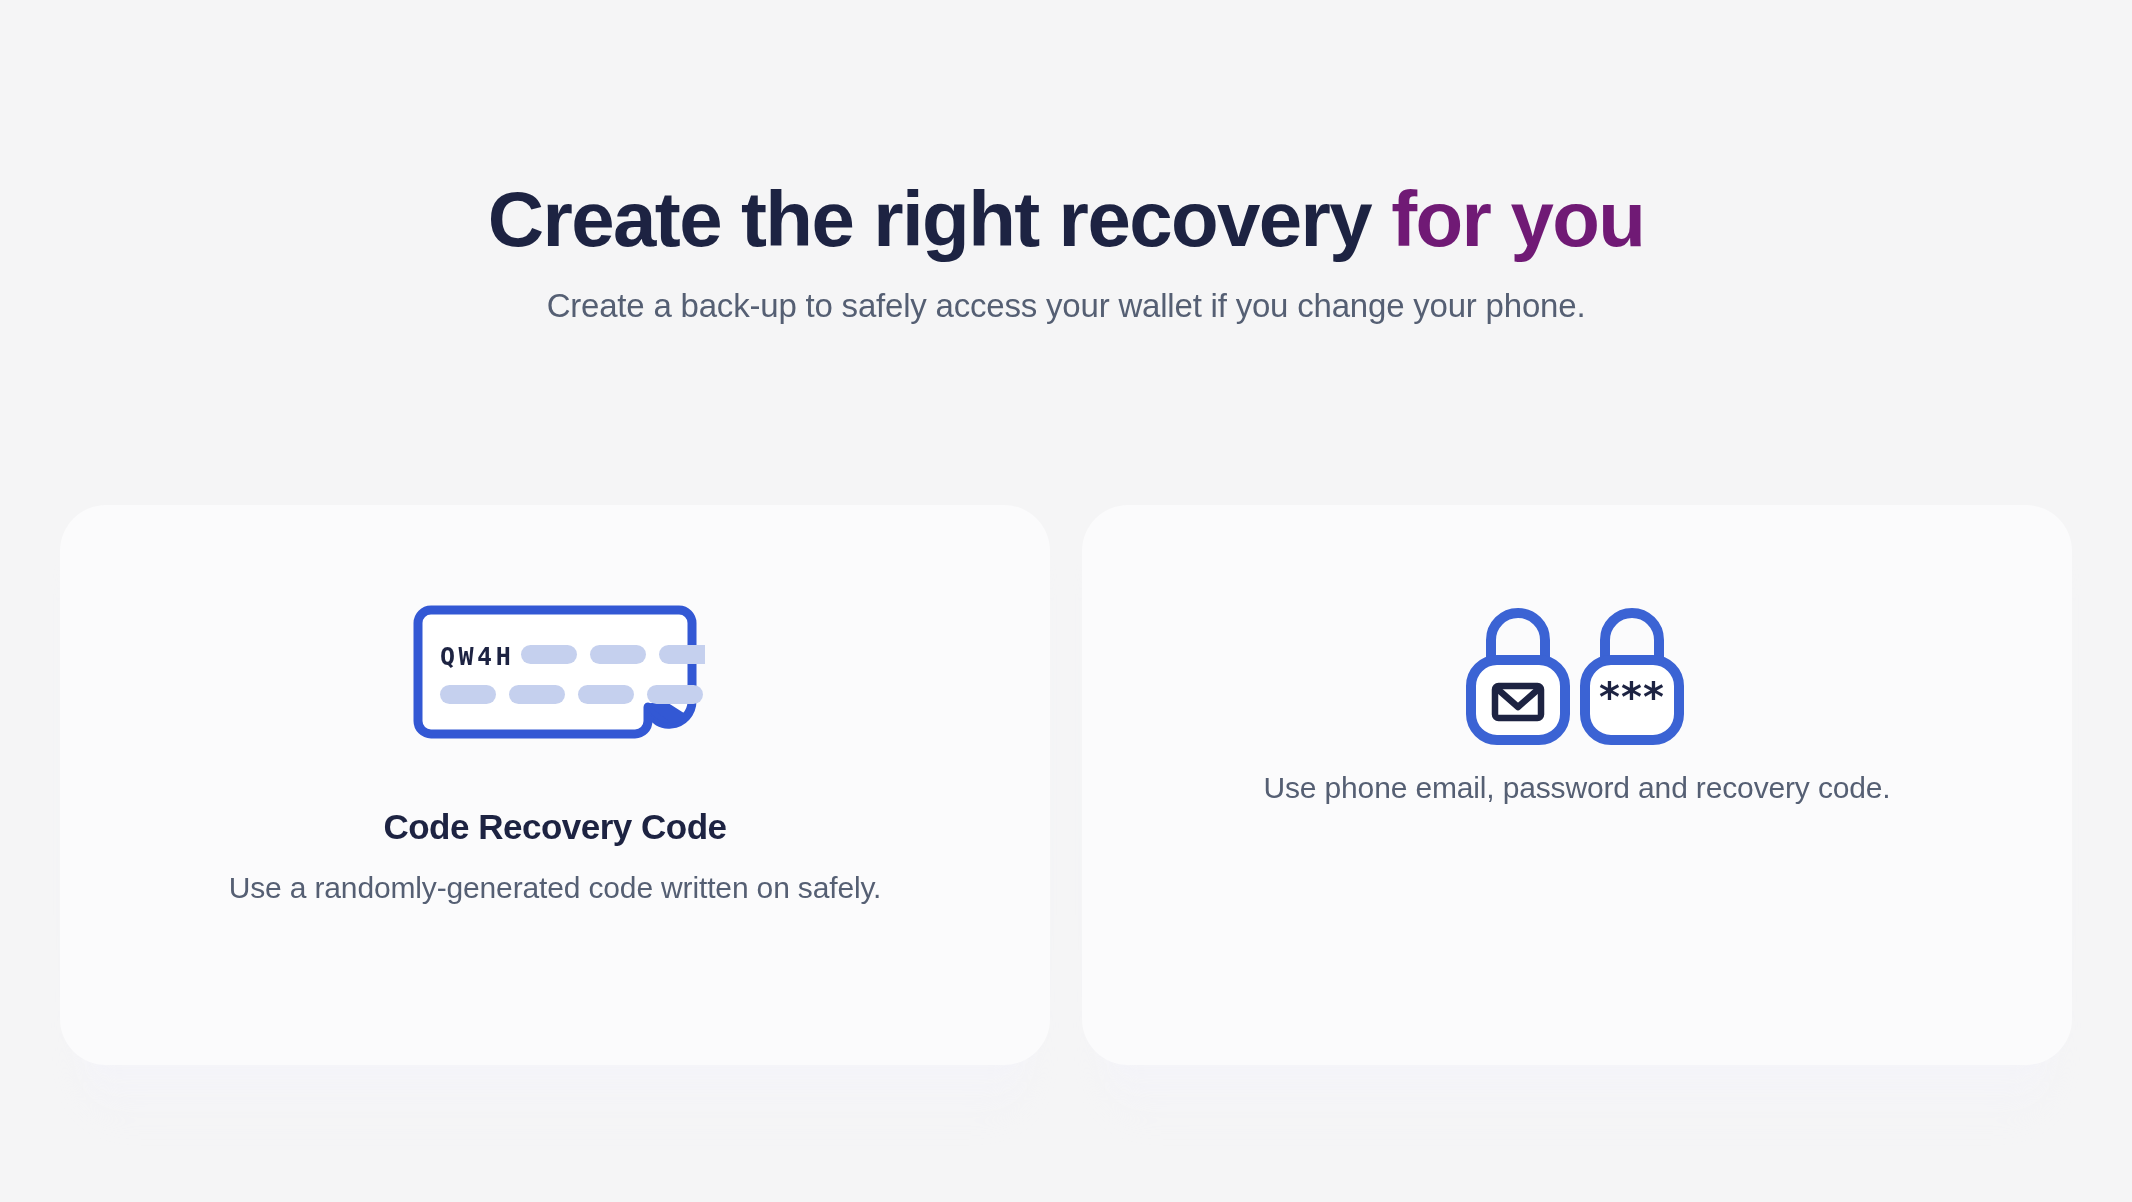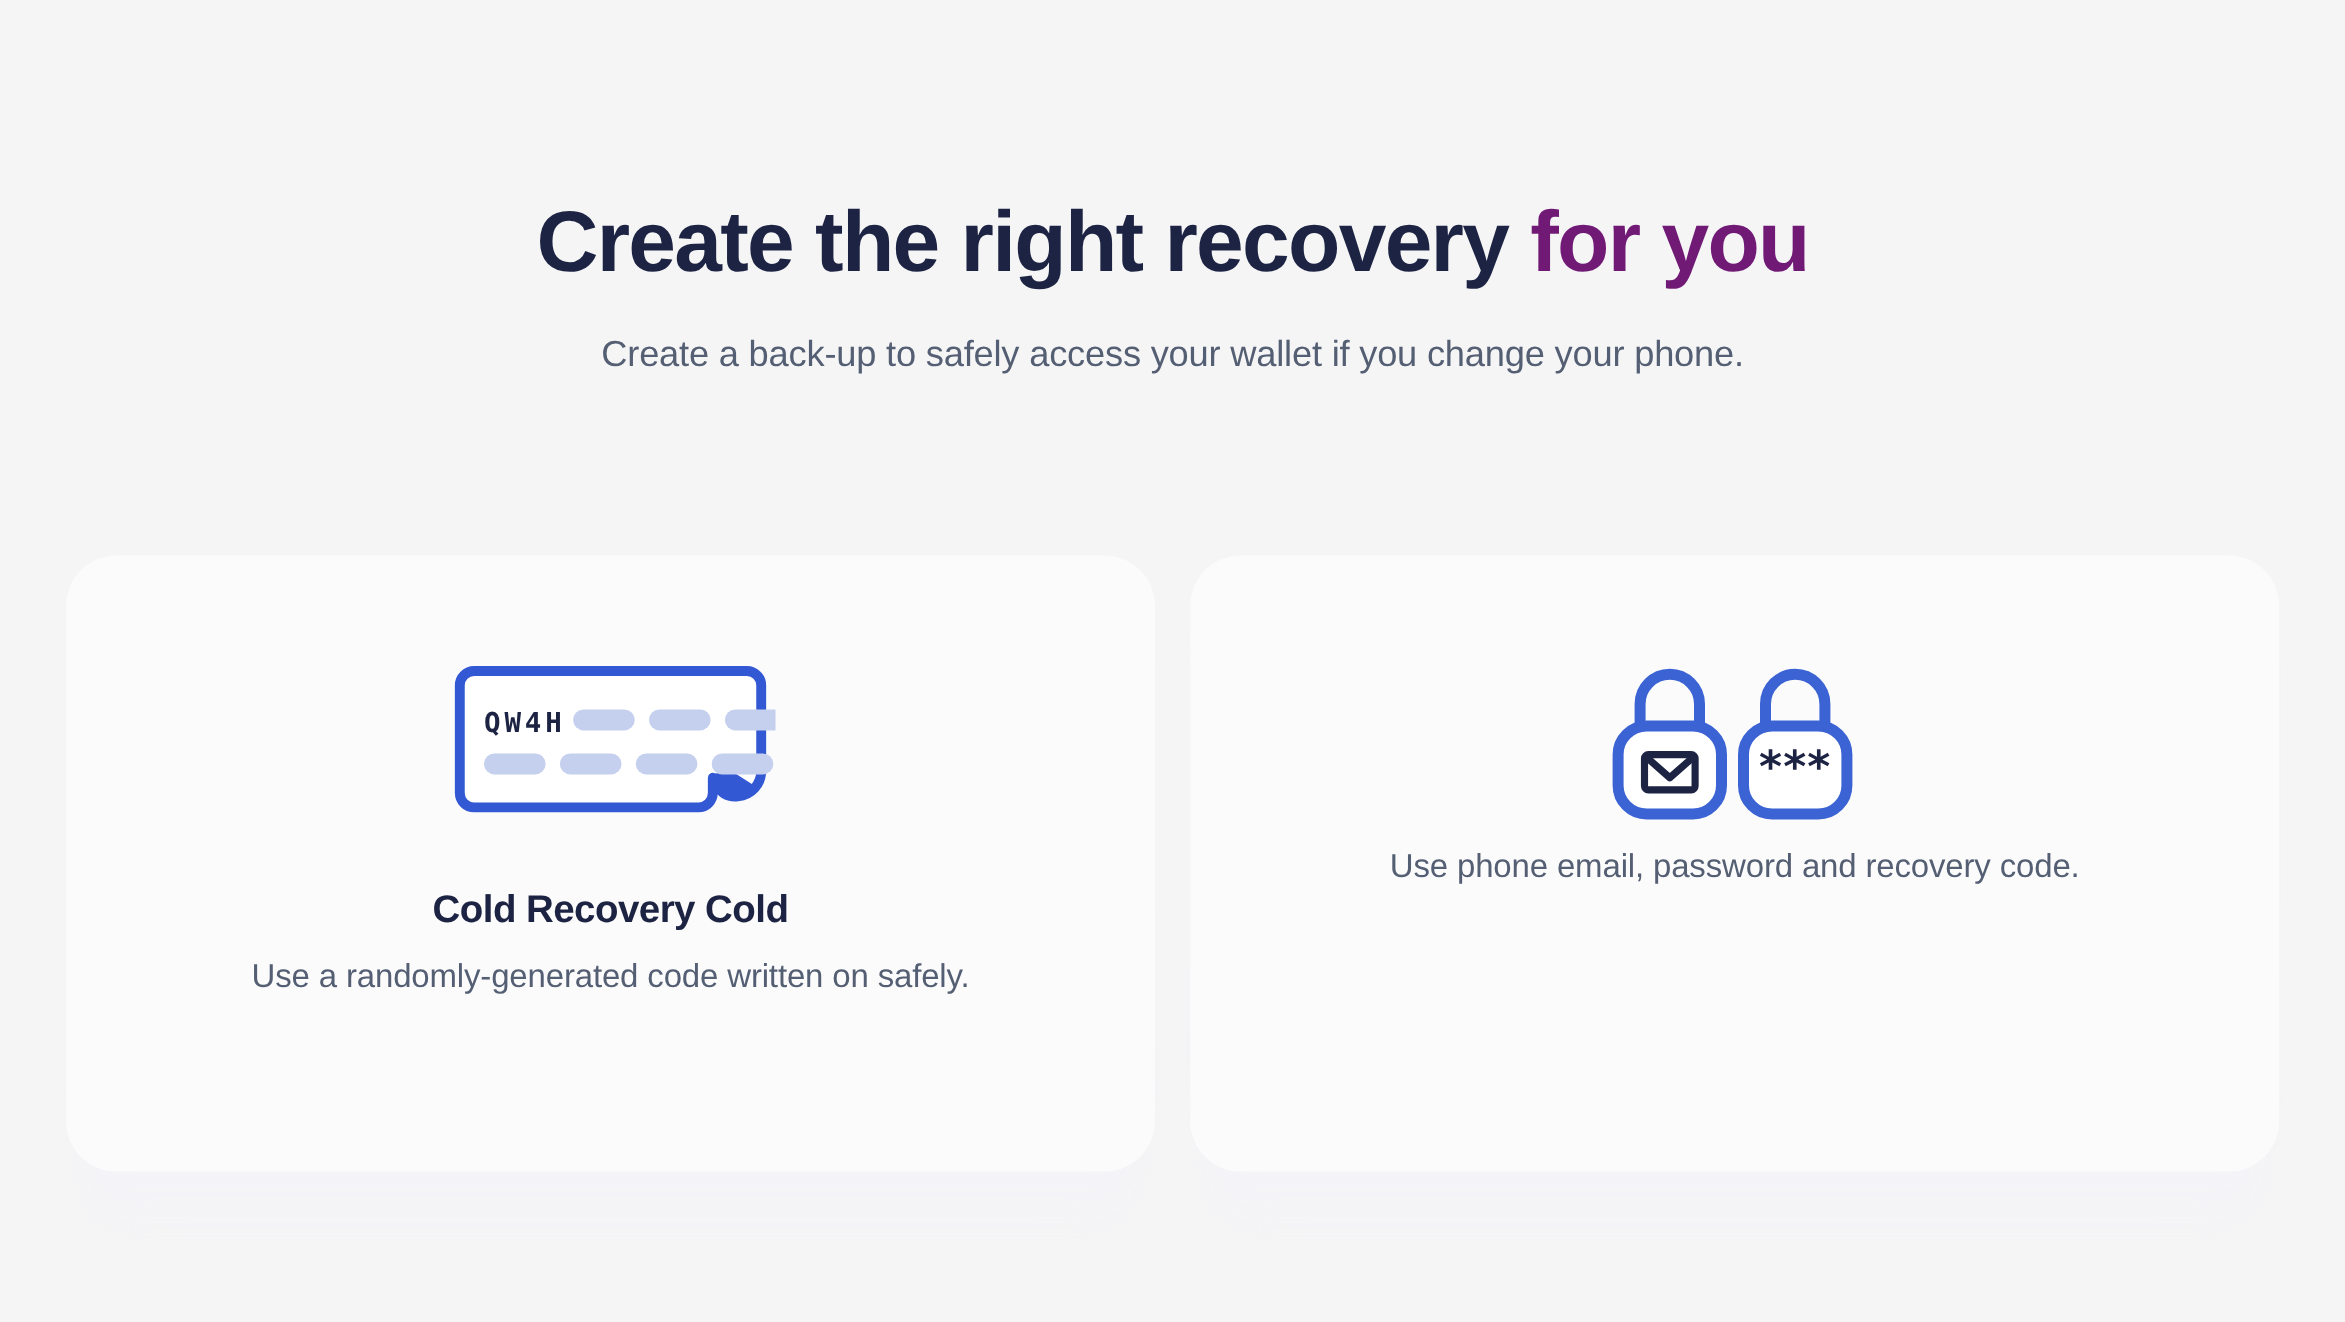--- a/index.html
+++ b/index.html
@@ -38,21 +38,21 @@
     font-weight: 700;
     letter-spacing: -1.6px;
     line-height: 1.06;
     color: #1d2342;
     white-space: nowrap;
   }
 
   .hero-title .accent { color: #701a75; }
 
   .hero-subtitle {
-    margin-top: 40px;
+    margin-top: 24px;
     font-size: 33px;
     font-weight: 400;
     letter-spacing: -0.2px;
     color: #555f73;
     line-height: 1.3;
   }
 
   
   .cards {
     position: absolute;
@@ -172,21 +172,21 @@
             <rect x="185" y="48" width="56" height="19" rx="9.5" fill="#c5d0ee"></rect>
             <rect x="254" y="48" width="56" height="19" rx="9.5" fill="#c5d0ee"></rect>
 
             <rect x="35" y="88" width="56" height="19" rx="9.5" fill="#c5d0ee"></rect>
             <rect x="104" y="88" width="56" height="19" rx="9.5" fill="#c5d0ee"></rect>
             <rect x="173" y="88" width="56" height="19" rx="9.5" fill="#c5d0ee"></rect>
             <rect x="242" y="88" width="56" height="19" rx="9.5" fill="#c5d0ee"></rect>
           </svg>
         </div>
 
-        <div class="card-title">Cold Recovery Cold</div>
+        <div class="card-title">Code Recovery Code</div>
         <div class="card-desc">Use a randomly-generated code written on safely.</div>
       </div>
     </div>
 
     <div class="card-wrap">
       <div class="card-glow"></div>
       <div class="card">
 
         <div class="card-icon">
           <svg width="240" height="150" viewBox="0 0 240 150" aria-hidden="true">

